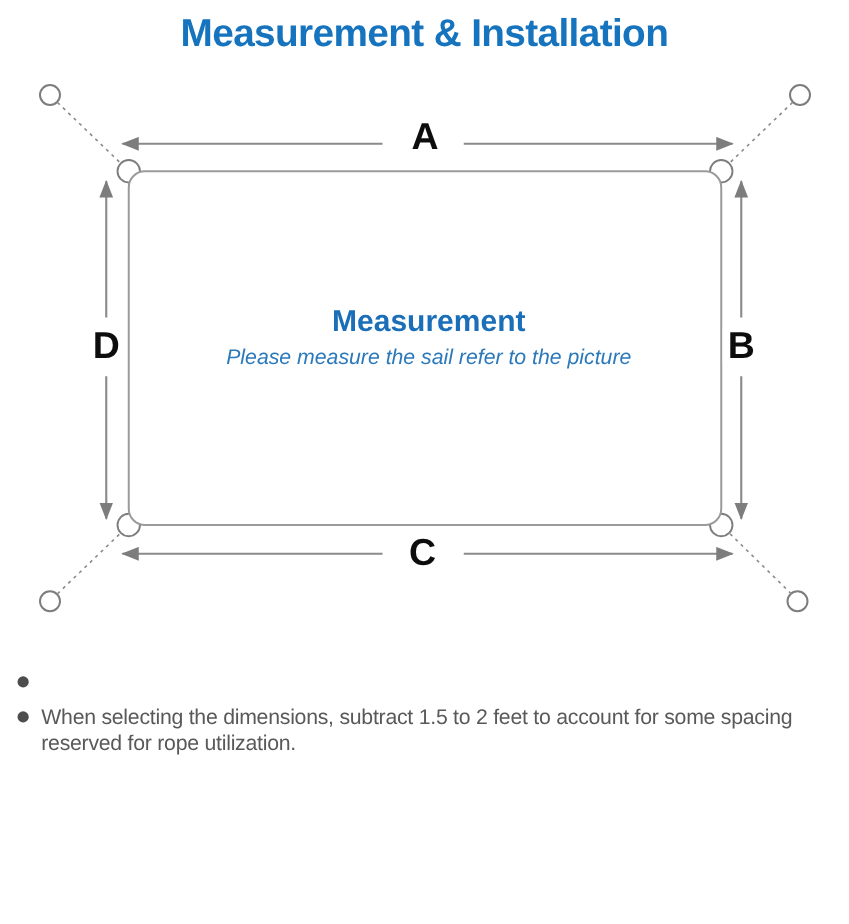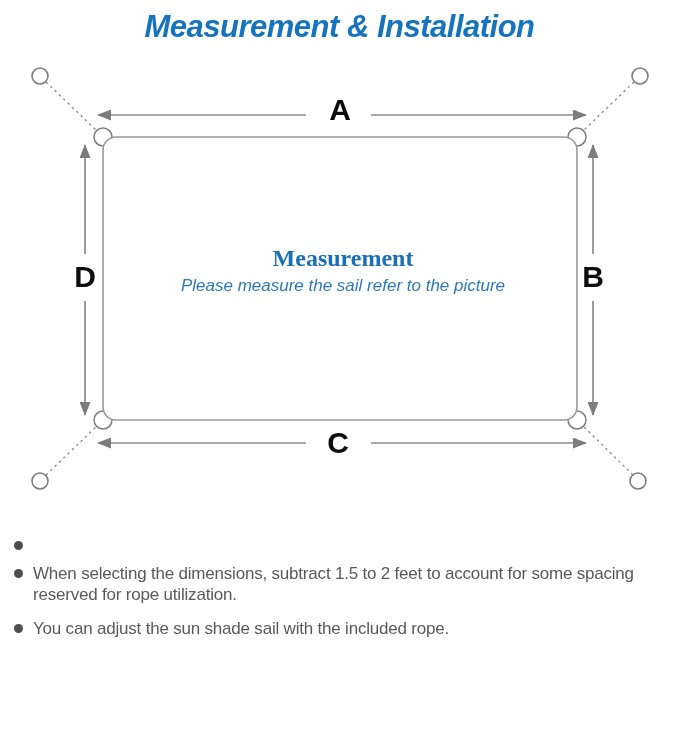--- a/index.html
+++ b/index.html
@@ -15,21 +15,20 @@
     position: relative;
   }
   .page-title {
     height: 58px;
     line-height: 54px;
     text-align: center;
     font-size: 31px;
     font-weight: bold;
     letter-spacing: -0.5px;
     color: #1673bd;
-    font-style: italic;
   }
   .diagram {
     position: relative;
     width: 679px;
     height: 460px;
   }
   .diagram svg {
     position: absolute;
     left: 0;
     top: 0;
@@ -44,21 +43,20 @@
     padding: 0 4px;
     line-height: 1;
   }
   .center-title {
     position: absolute;
     transform: translate(-50%, -50%);
     font-size: 24px;
     font-weight: bold;
     color: #1a6fb8;
     white-space: nowrap;
-    font-family: Liberation Serif, serif;
   }
   .center-subtitle {
     position: absolute;
     transform: translate(-50%, -50%);
     font-size: 17px;
     font-weight: 400;
     color: #2c79ba;
     white-space: nowrap;
     font-style: italic;
   }
@@ -145,17 +143,13 @@
 </div>
 
 <div class="notes">
   <div class="note-item">
     <span class="note-dot"></span>
   </div>
   <div class="note-item">
     <span class="note-dot"></span>
     <span class="note-text">When selecting the dimensions, subtract 1.5 to 2 feet to account for some spacing reserved for rope utilization.</span>
   </div>
-  <div class="note-item">
-    <span class="note-dot"></span>
-    <span class="note-text">You can adjust the sun shade sail with the included rope.</span>
-  </div>
 </div>
 
 </body></html>

